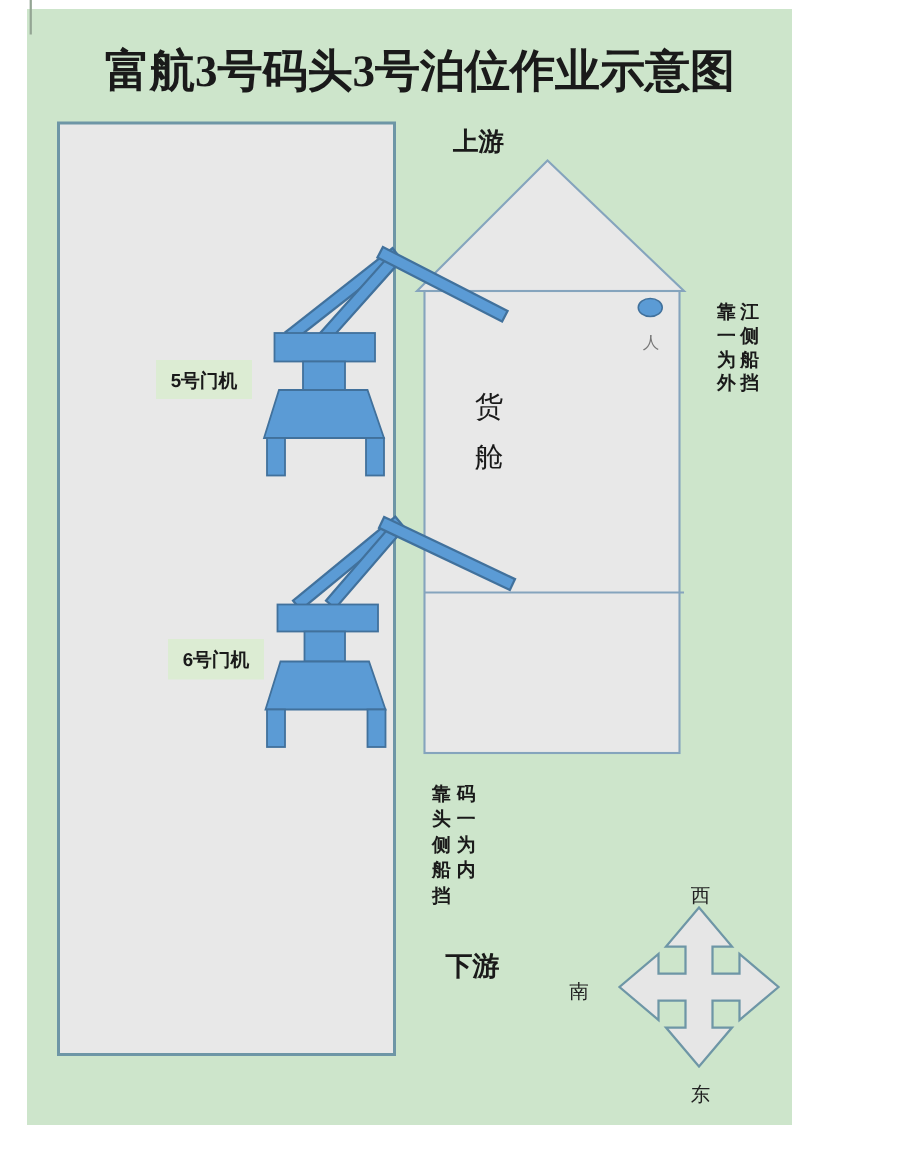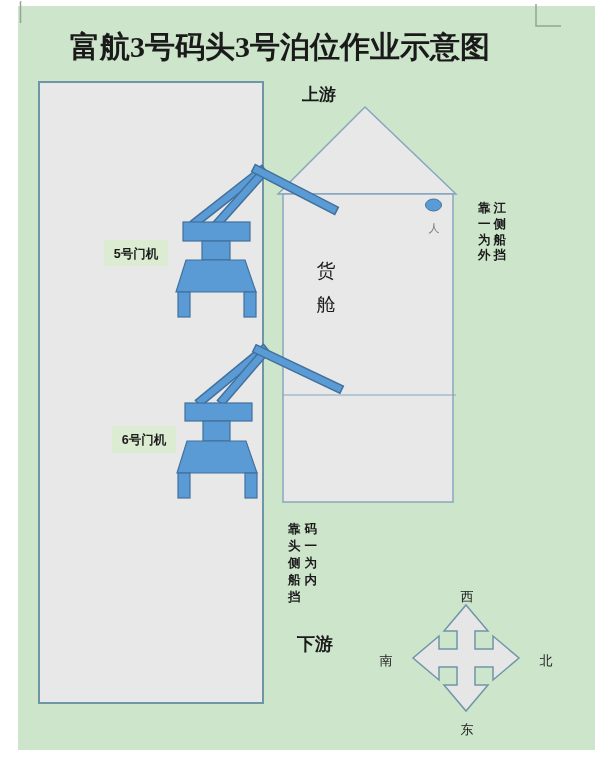--- a/index.html
+++ b/index.html
@@ -1,17 +1,17 @@
 <!DOCTYPE html>
 <html><head>
 <meta charset="utf-8">
 <style>
   html,body{margin:0;padding:0;background:#ffffff;}
-  .stage{position:relative;width:616px;height:766px;background:#ffffff;overflow:hidden;
-         font-family:"Liberation Sans", sans-serif;border-radius:28px;}
+  .stage{position:relative;width:528px;height:766px;background:#ffffff;overflow:hidden;
+         font-family:"Liberation Sans", sans-serif;}
   svg{display:block;}
   text{fill:#1a1a1a;}
   .title-text{font-family:"Liberation Serif", serif;font-weight:bold;font-size:30px;}
   .big-label{font-weight:bold;font-size:17px;}
   .note-text{font-weight:bold;font-size:12.5px;letter-spacing:3px;}
   .note-text2{font-weight:bold;font-size:12.5px;letter-spacing:4px;}
   .crane-label{font-weight:bold;font-size:12.5px;}
   .hold-text{font-size:19px;}
   .person-text{font-size:11px;fill:#777777;}
   .compass-text{font-size:13px;fill:#222222;}

